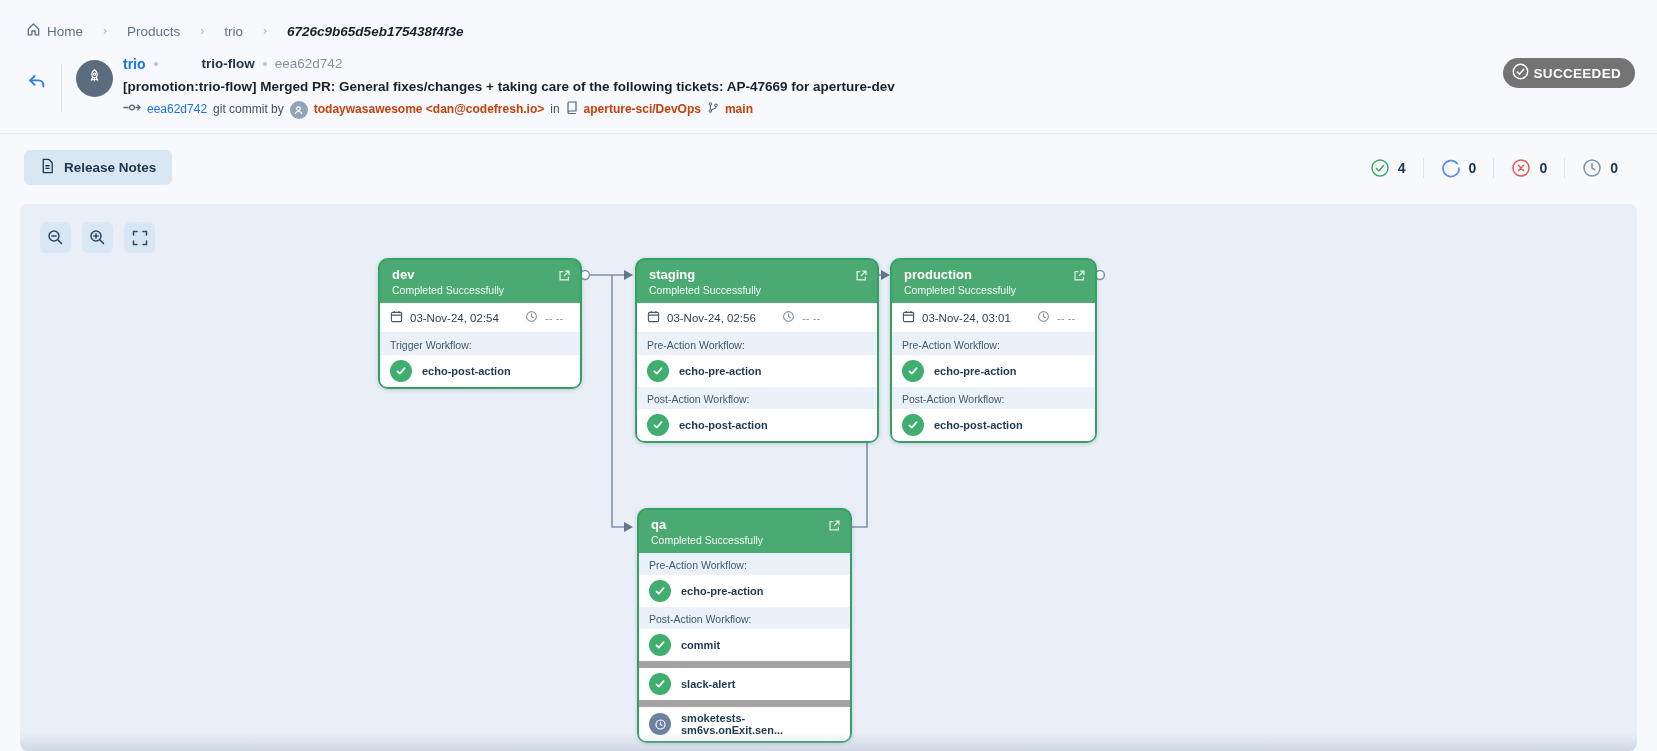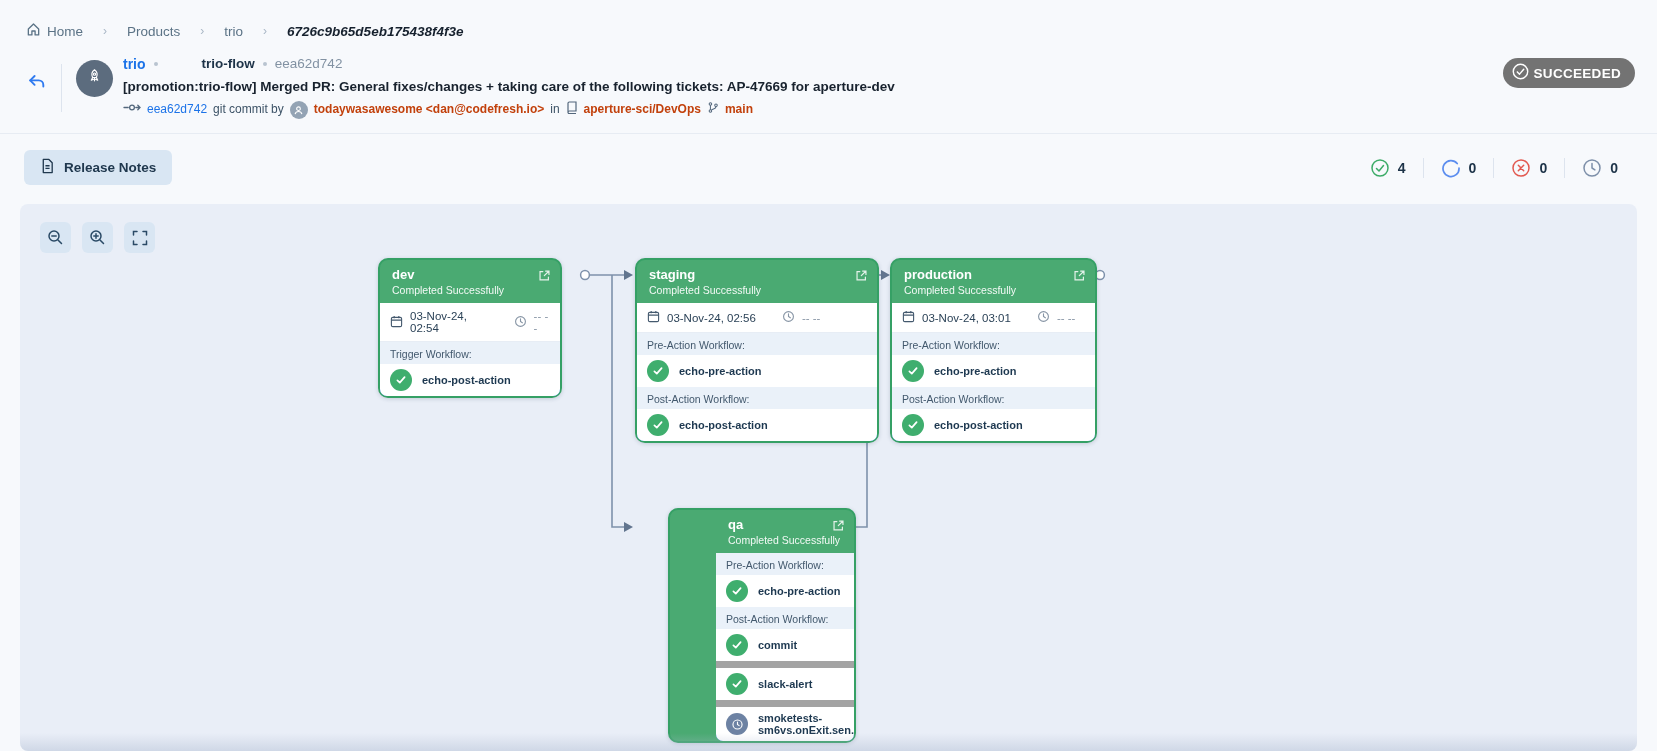--- a/index.html
+++ b/index.html
@@ -255,21 +255,21 @@
         </svg>
     </button>
     <button class="zoom-btn">
       <svg width="16" height="16" viewBox="0 0 16 16" fill="none" stroke="currentColor" stroke-width="1.5" stroke-linecap="round">
           <path d="M1.5 5V1.5H5M11 1.5h3.5V5M14.5 11v3.5H11M5 14.5H1.5V11"></path>
         </svg>
     </button>
   </div>
 
   <div id="nodes-layer">
-      <div class="node" style="left: 358px; top: 54px; width: 184px;">
+      <div class="node" style="left: 358px; top: 54px; width: 204px;">
     <div class="node-header">
       <div class="node-title">dev</div>
       <div class="node-status">Completed Successfully</div>
       <span class="ext-icon">
         <svg width="13" height="13" viewBox="0 0 14 14" fill="none" stroke="#fff" stroke-width="1.3" stroke-linecap="round">
               <path d="M5.2 2.8H2.2v9h9v-3"></path>
               <path d="M8.2 2.2h3.6v3.6M11.6 2.4 6.8 7.2"></path>
             </svg>
       </span>
     </div>
@@ -381,21 +381,21 @@
           <div class="wf-row">
             <span class="wf-state success">
               <svg width="12" height="12" viewBox="0 0 14 14" fill="none" stroke="#fff" stroke-width="2" stroke-linecap="round" stroke-linejoin="round">
                 <path d="M2.8 7.4 5.6 10l5.6-6.4"></path>
               </svg>
             </span>
             <span>echo-post-action</span>
           </div>
         </div>
   </div>
-      <div class="node" style="left: 648px; top: 304px; width: 188px; padding-left: 46px;">
+      <div class="node" style="left: 617px; top: 304px; width: 215px;">
     <div class="node-header">
       <div class="node-title">qa</div>
       <div class="node-status">Completed Successfully</div>
       <span class="ext-icon">
         <svg width="13" height="13" viewBox="0 0 14 14" fill="none" stroke="#fff" stroke-width="1.3" stroke-linecap="round">
               <path d="M5.2 2.8H2.2v9h9v-3"></path>
               <path d="M8.2 2.2h3.6v3.6M11.6 2.4 6.8 7.2"></path>
             </svg>
       </span>
     </div>

